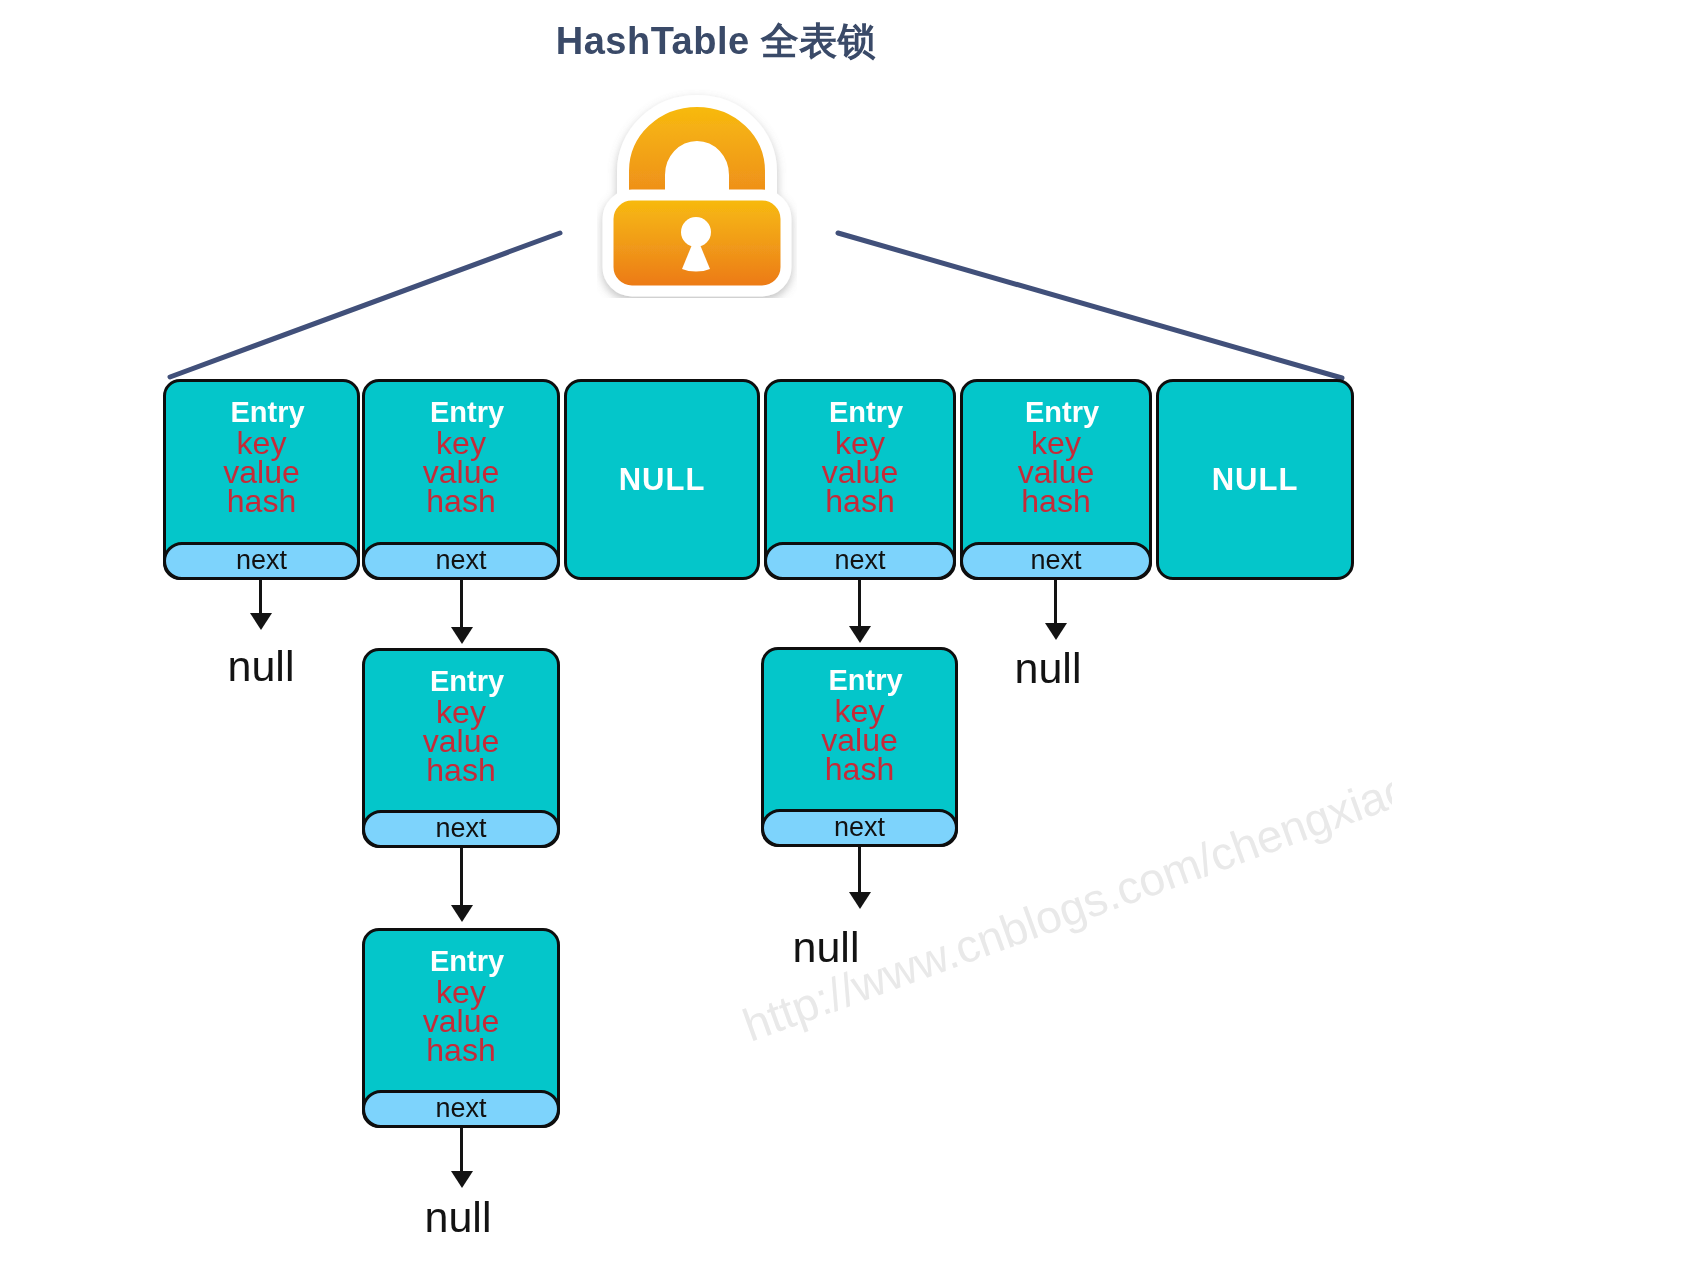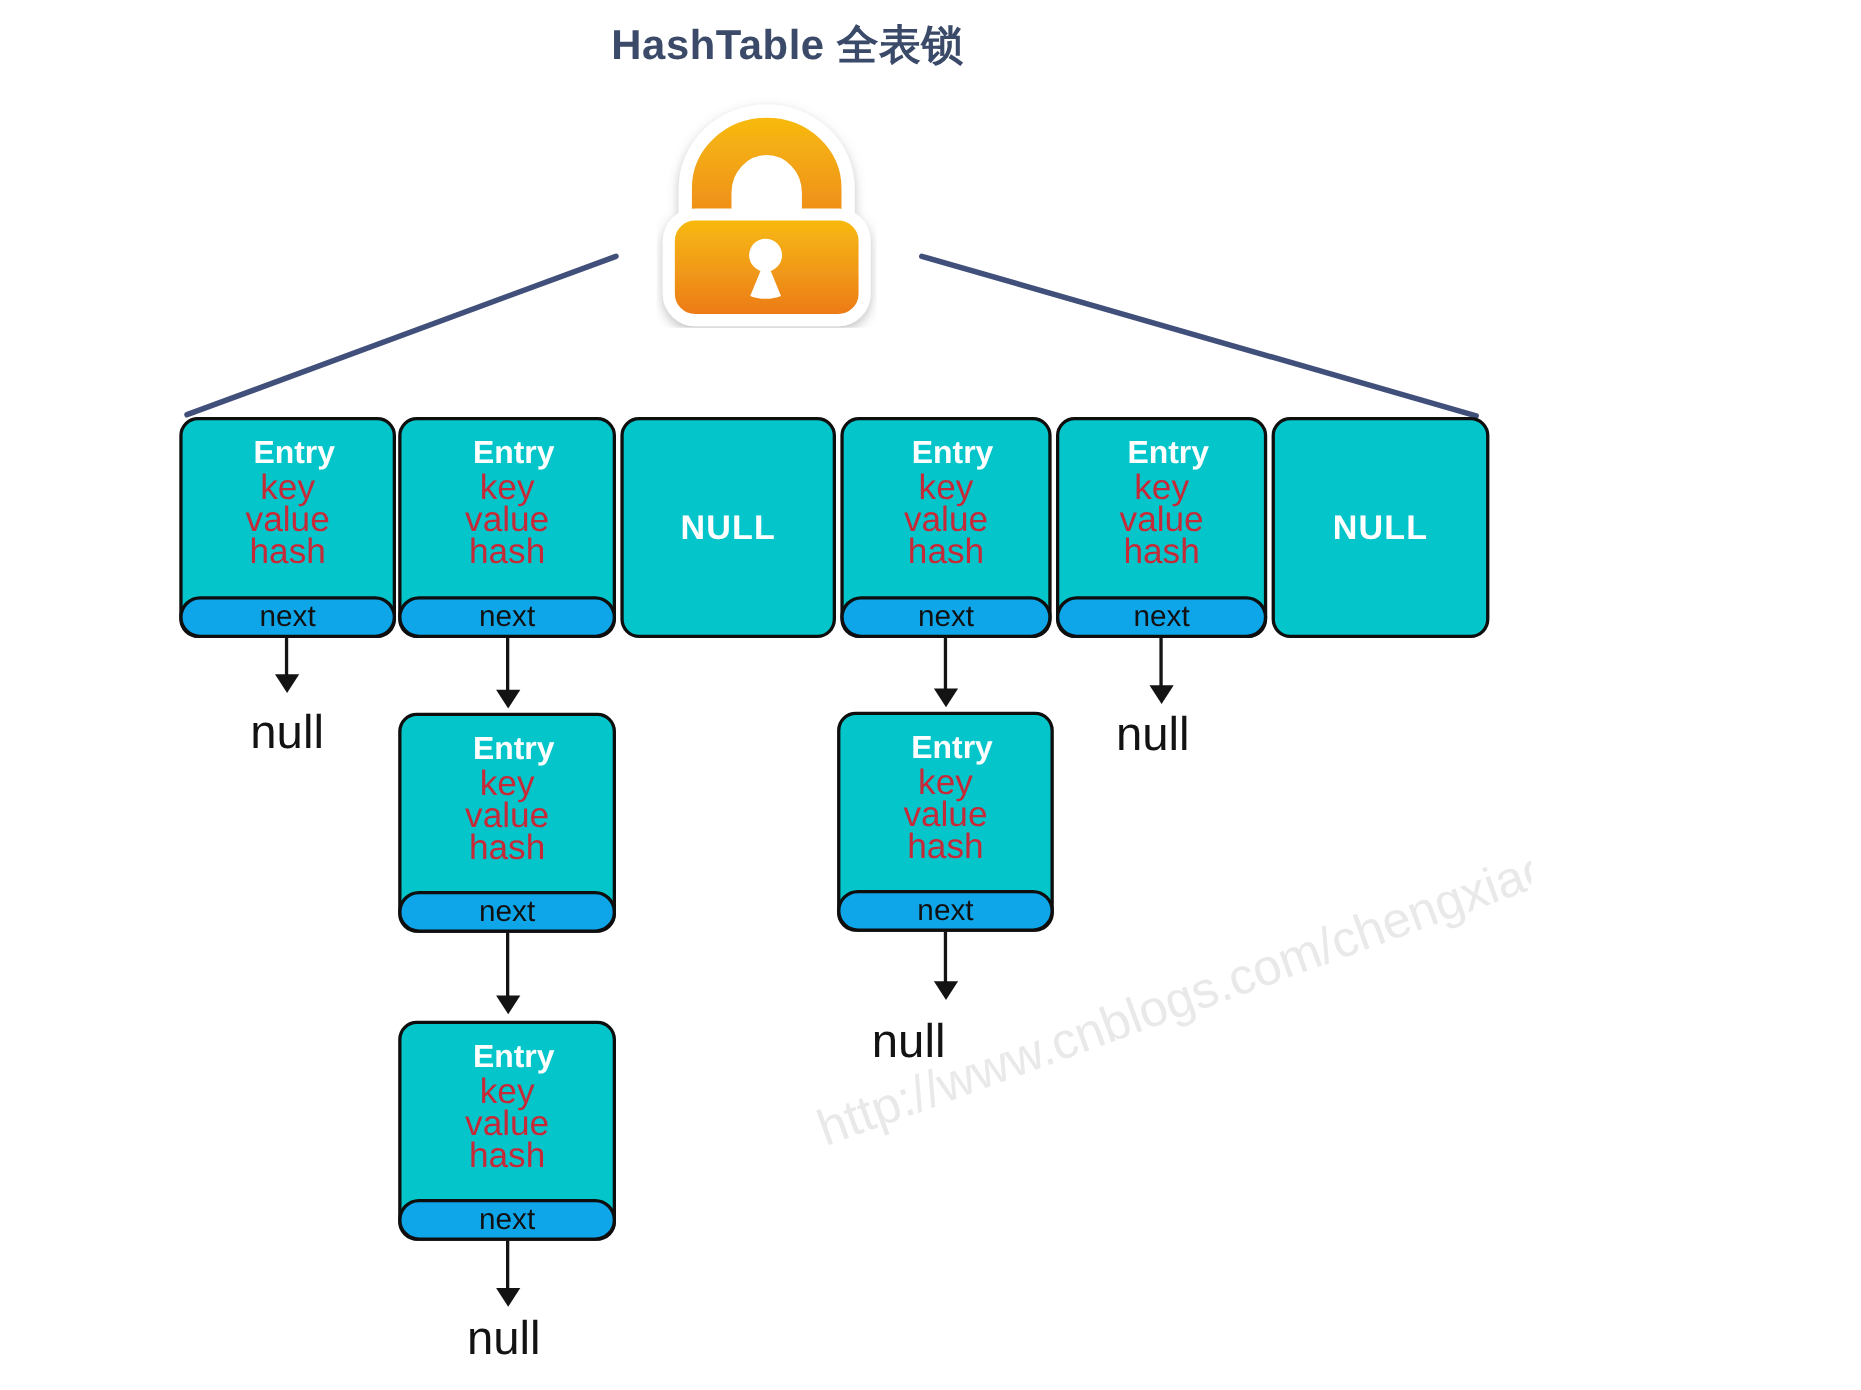--- a/index.html
+++ b/index.html
@@ -24,21 +24,21 @@
   .lock-svg{left:597px;top:86px;}
   .entry-box{
     position:absolute;height:201px;box-sizing:border-box;background:var(--teal);
     border:3px solid var(--ink);border-radius:17px;text-align:center;
   }
   .entry-title{margin-top:14px;font-size:29px;font-weight:bold;color:#ffffff;margin-left:12px;}
   .entry-field{font-size:32px;line-height:29px;color:var(--red);}
   .entry-field:first-of-type{margin-top:3px;}
   .next-pill{
     position:absolute;left:-3px;right:-3px;bottom:-3px;height:38px;box-sizing:border-box;
-    background:#0ea5e9;border:3px solid var(--ink);border-radius:19px;
+    background:#7dd3fc;border:3px solid var(--ink);border-radius:19px;
     font-size:27px;line-height:31px;color:#111;text-align:center;
   }
   .null-box{
     position:absolute;height:201px;box-sizing:border-box;background:var(--teal);
     border:3px solid var(--ink);border-radius:17px;
     display:flex;align-items:center;justify-content:center;
   }
   .null-box-label{font-size:31px;font-weight:bold;color:#ffffff;letter-spacing:1px;}
   .varrow{position:absolute;width:3px;background:#131313;}
   .varrow::after{

